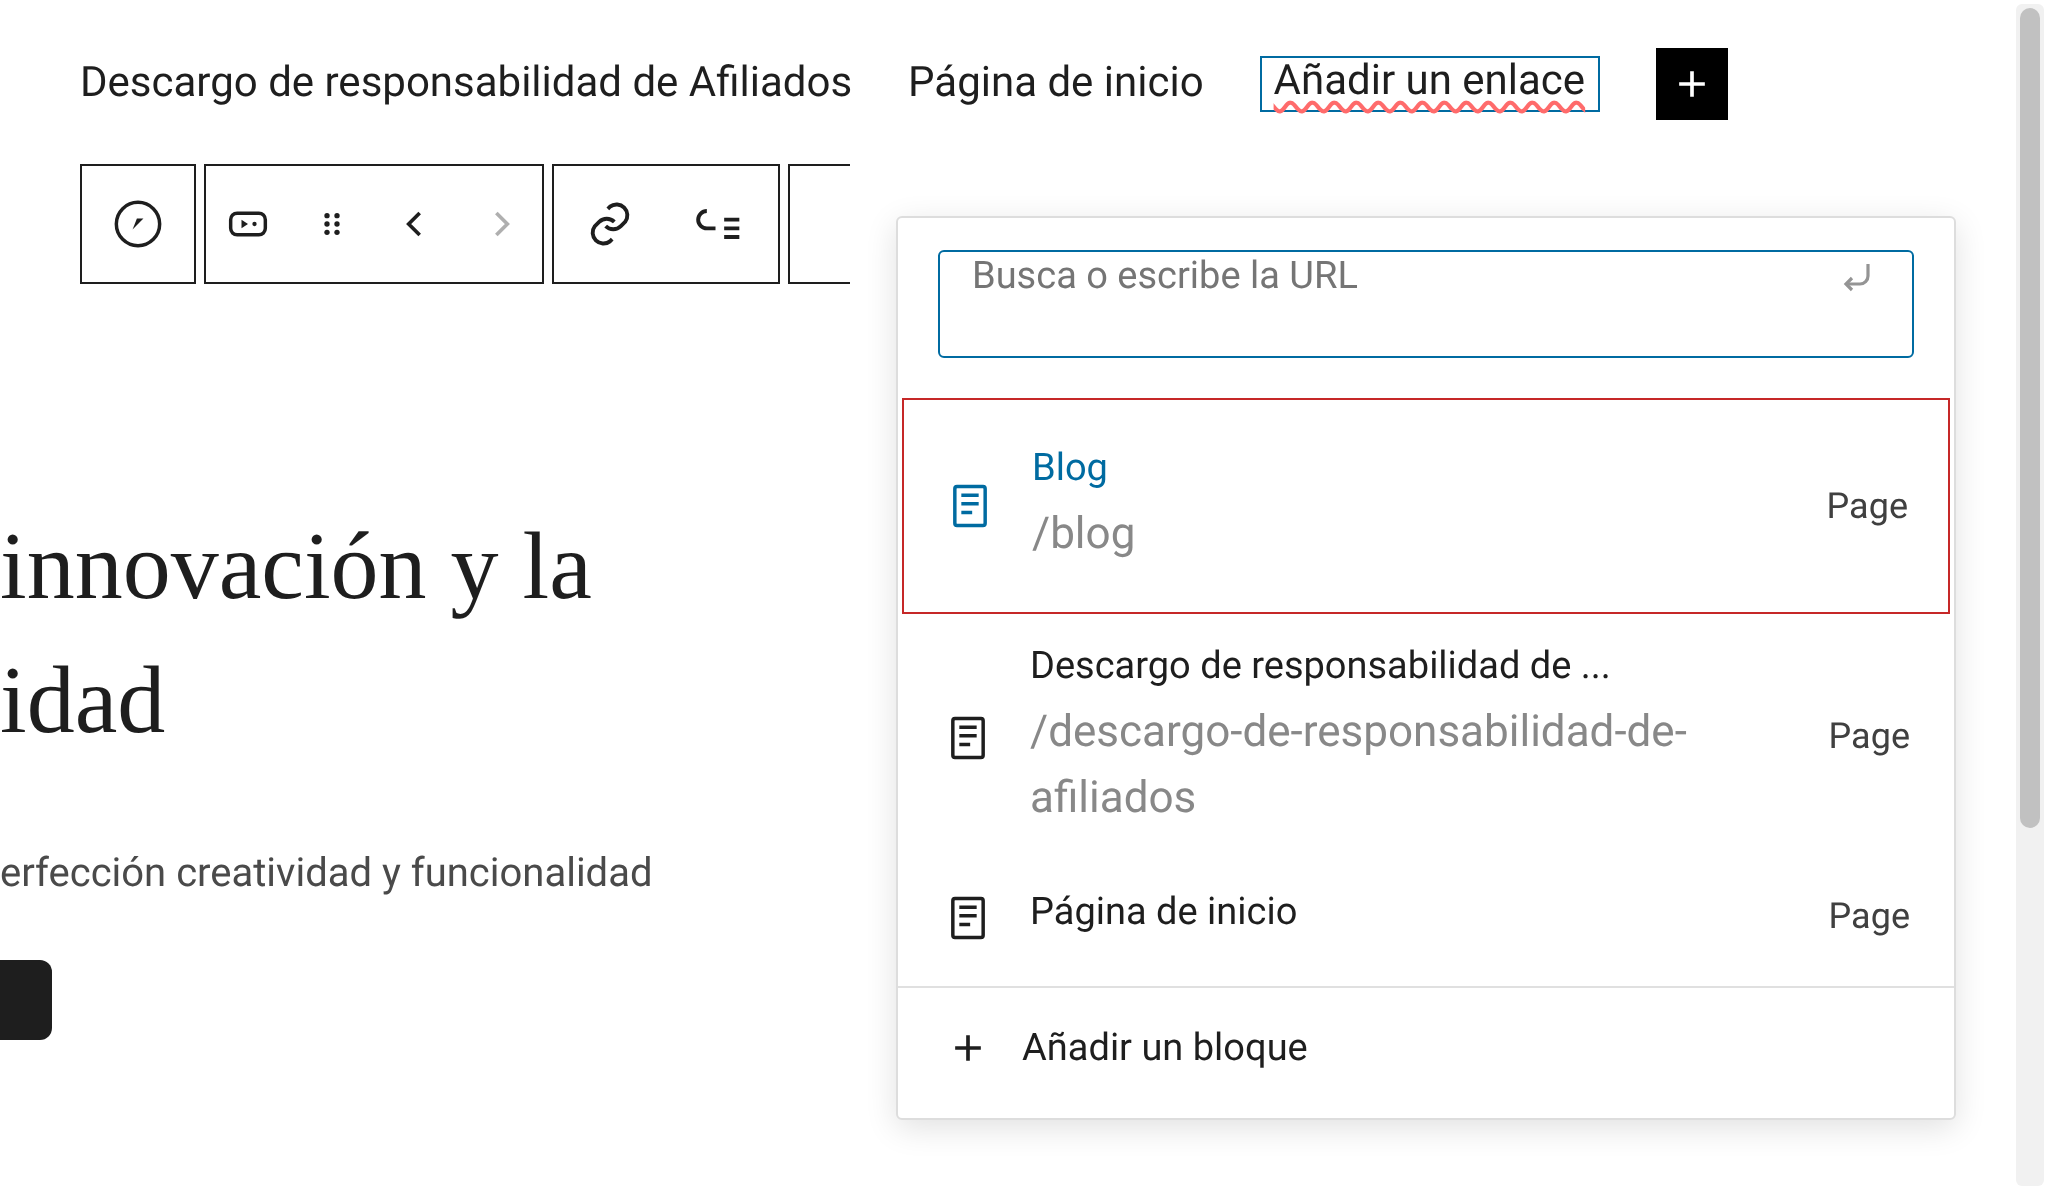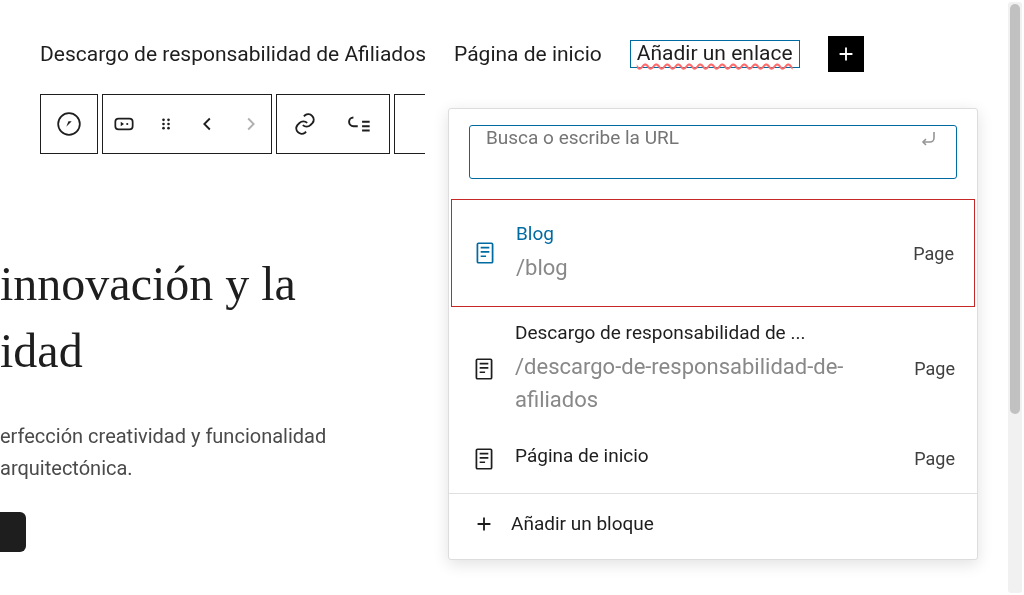--- a/index.html
+++ b/index.html
@@ -13,21 +13,21 @@
       width: 1024px;
       height: 595px;
       overflow: hidden;
       position: relative;
       color: #1e1e1e;
     }
     .top-bar {
       display: flex;
       align-items: center;
       gap: 28px;
-      padding: 36px 30px 18px 40px;
+      padding: 24px 30px 18px 40px;
       font-size: 21px;
     }
     .nav-link {
       color: #1e1e1e;
     }
     .nav-link.active {
       border: 1px solid #006ba1;
       padding: 0 6px 2px 6px;
       color: #1e1e1e;
       text-decoration: underline;
@@ -258,21 +258,20 @@
   </div>
 </div>
 
 <div class="background-content">
   <div class="bg-heading">
     <span>innovación y la</span><br>
     <span>idad</span>
   </div>
   <div class="bg-para">
     <span>erfección creatividad y funcionalidad</span><br>
-    <span>arquitectónica.</span>
   </div>
   <div class="bg-block"></div>
 </div>
 
 <div class="link-panel">
   <div class="search-box">
     <span class="search-input-placeholder">Busca o escribe la URL</span>
     <svg width="24" height="24" viewBox="0 0 24 24" fill="none" stroke="#949494" stroke-width="1.6">
       <path d="M18 6v6a4 4 0 0 1-4 4H7"></path>
       <path d="M10 13l-3 3 3 3"></path>

